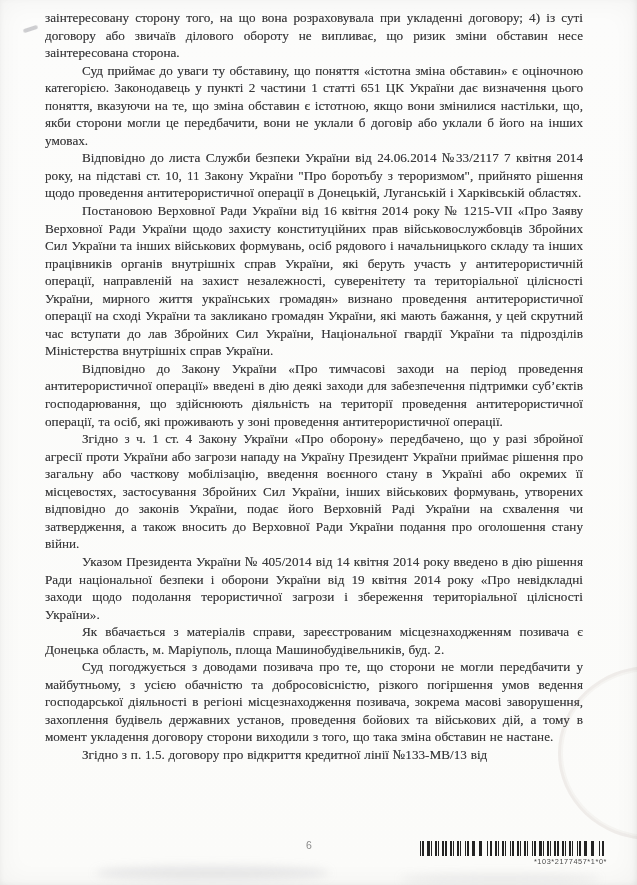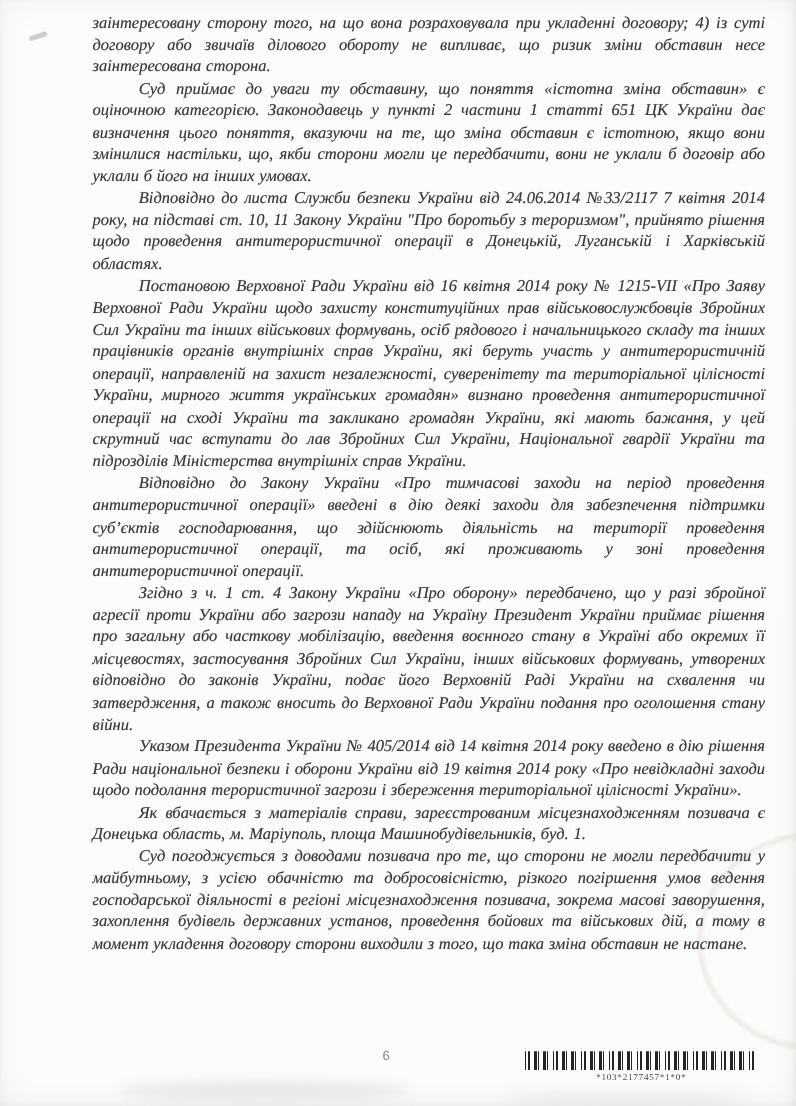--- a/index.html
+++ b/index.html
@@ -15,25 +15,24 @@
     overflow: hidden;
     box-shadow:
       inset 0 0 28px rgba(0,0,0,0.045),
       inset -4px 0 9px -5px rgba(0,0,0,0.10),
       inset 4px 0 9px -6px rgba(0,0,0,0.06),
       inset 0 -4px 9px -5px rgba(0,0,0,0.05);
     font-family: "Liberation Serif", serif;
   }
   .content {
     position: absolute;
-    left: 74px;
+    left: 45px;
     top: 9px;
     width: 538px;
     filter: blur(0.2px);
-    font-style: italic;
   }
   .para {
     margin: 0;
     font-size: 13.2px;
     line-height: 17.55px;
     text-align: justify;
     color: #3a3a3c;
     text-indent: 37px;
     word-spacing: 0.5px;
     text-shadow: 0 0 0.6px rgba(58,58,60,0.55);
@@ -61,26 +60,27 @@
     margin: 0 auto;
     background: repeating-linear-gradient(90deg,
       #242424 0 1.2px, transparent 1.2px 2.4px,
       #242424 2.4px 4.4px, transparent 4.4px 7.4px,
       #242424 7.4px 9.8px, transparent 9.8px 10.8px,
       #242424 10.8px 11.6px, transparent 11.6px 14.6px,
       #242424 14.6px 16.8px, transparent 16.8px 17.8px,
       #242424 17.8px 18.6px, transparent 18.6px 22.4px);
   }
   .barcode-label {
-    font-family: Liberation Serif, serif;
+    font-family: Liberation Sans, sans-serif;
     font-size: 7.3px;
     color: #4a4a4a;
     letter-spacing: 0.6px;
     margin-top: 1px;
     white-space: nowrap;
+    text-align: right;
   }
 
   
   .stamp-ghost {
     position: absolute;
     left: 558px;
     top: 666px;
     width: 178px;
     height: 168px;
     border-radius: 50%;
@@ -128,22 +128,23 @@
   <div class="artifact-tick"></div>
 
   <div class="content">
     <p class="para continuation">заінтересовану сторону того, на що вона розраховувала при укладенні договору; 4) із суті договору або звичаїв ділового обороту не випливає, що ризик зміни обставин несе заінтересована сторона.</p>
     <p class="para">Суд приймає до уваги ту обставину, що поняття «істотна зміна обставин» є оціночною категорією. Законодавець у пункті 2 частини 1 статті 651 ЦК України дає визначення цього поняття, вказуючи на те, що зміна обставин є істотною, якщо вони змінилися настільки, що, якби сторони могли це передбачити, вони не уклали б договір або уклали б його на інших умовах.</p>
     <p class="para">Відповідно до листа Служби безпеки України від 24.06.2014 №33/2117 7 квітня 2014 року, на підставі ст. 10, 11 Закону України "Про боротьбу з тероризмом", прийнято рішення щодо проведення антитерористичної операції в Донецькій, Луганській і Харківській областях.</p>
     <p class="para">Постановою Верховної Ради України від 16 квітня 2014 року № 1215-VII «Про Заяву Верховної Ради України щодо захисту конституційних прав військовослужбовців Збройних Сил України та інших військових формувань, осіб рядового і начальницького складу та інших працівників органів внутрішніх справ України, які беруть участь у антитерористичній операції, направленій на захист незалежності, суверенітету та територіальної цілісності України, мирного життя українських громадян» визнано проведення антитерористичної операції на сході України та закликано громадян України, які мають бажання, у цей скрутний час вступати до лав Збройних Сил України, Національної гвардії України та підрозділів Міністерства внутрішніх справ України.</p>
     <p class="para">Відповідно до Закону України «Про тимчасові заходи на період проведення антитерористичної операції» введені в дію деякі заходи для забезпечення підтримки суб’єктів господарювання, що здійснюють діяльність на території проведення антитерористичної операції, та осіб, які проживають у зоні проведення антитерористичної операції.</p>
     <p class="para">Згідно з ч. 1 ст. 4 Закону України «Про оборону» передбачено, що у разі збройної агресії проти України або загрози нападу на Україну Президент України приймає рішення про загальну або часткову мобілізацію, введення воєнного стану в Україні або окремих її місцевостях, застосування Збройних Сил України, інших військових формувань, утворених відповідно до законів України, подає його Верховній Раді України на схвалення чи затвердження, а також вносить до Верховної Ради України подання про оголошення стану війни.</p>
     <p class="para">Указом Президента України № 405/2014 від 14 квітня 2014 року введено в дію рішення Ради національної безпеки і оборони України від 19 квітня 2014 року «Про невідкладні заходи щодо подолання терористичної загрози і збереження територіальної цілісності України».</p>
-    <p class="para">Як вбачається з матеріалів справи, зареєстрованим місцезнаходженням позивача є Донецька область, м. Маріуполь, площа Машинобудівельників, буд. 1.</p>
+    <p class="para">Як вбачається з матеріалів справи, зареєстрованим місцезнаходженням позивача є Донецька область, м. Маріуполь, площа Машинобудівельників, буд. 2.</p>
     <p class="para">Суд погоджується з доводами позивача про те, що сторони не могли передбачити у майбутньому, з усією обачністю та добросовісністю, різкого погіршення умов ведення господарської діяльності в регіоні місцезнаходження позивача, зокрема масові заворушення, захоплення будівель державних установ, проведення бойових та військових дій, а тому в момент укладення договору сторони виходили з того, що така зміна обставин не настане.</p>
+    <p class="para">Згідно з п. 1.5. договору про відкриття кредитної лінії №133-МВ/13 від</p>
   </div>
 
   <div class="stamp-ghost"></div>
 
   <span class="page-number">6</span>
 
   <div class="barcode">
     <div class="barcode-bars"></div>
     <div class="barcode-label">*103*2177457*1*0*</div>
   </div>

